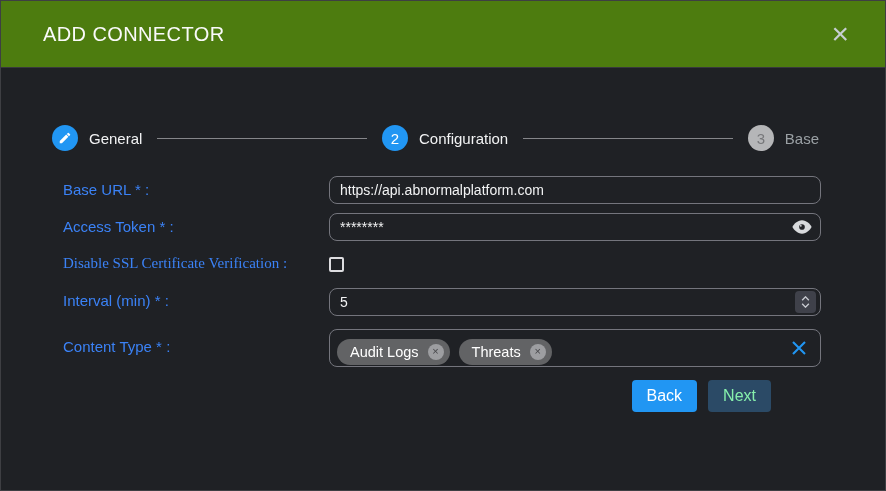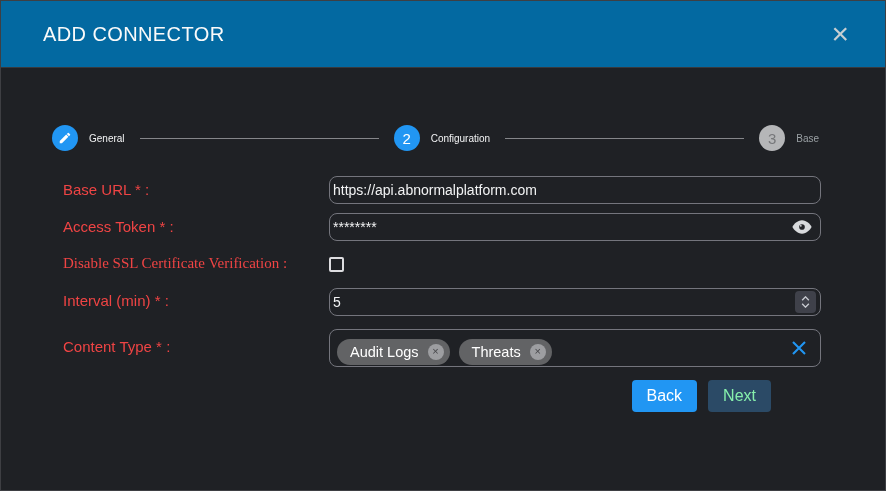--- a/index.html
+++ b/index.html
@@ -9,60 +9,60 @@
   .modal {
     width:886px; height:491px;
     background:#1f2125;
     border:1px solid #3e3f43;
     position:relative;
     overflow:hidden;
   }
 
   
   .header {
-    height:67px; background:#0369a1;
+    height:67px; background:#4d7c0f;
     border-bottom:1px solid #38393d;
     display:flex; align-items:center; justify-content:space-between;
     padding:0 36px 0 42px;
   }
   .title { font-size:20px; color:#fafafa; letter-spacing:0.4px; }
   .close-btn {
     color:#c7ced2; font-size:30px; line-height:26px;
     cursor:pointer; user-select:none; font-weight:300;
   }
 
   
   .stepper { display:flex; align-items:center; margin:57px 66px 0 51px; }
   .step { display:flex; align-items:center; gap:11px; flex:none; cursor:pointer; }
   .step-circle {
     width:26px; height:26px; border-radius:50%;
     display:flex; align-items:center; justify-content:center;
     font-size:15px; flex:none;
   }
   .step-circle.blue { background:#2196f3; color:#ffffff; }
   .step-circle.gray { background:#b5b6b8; color:#76777a; }
-  .step-label { font-size:10px; color:#f2f3f4; }
+  .step-label { font-size:15px; color:#f2f3f4; }
   .step-label.pending { color:#9aa0a4; }
   .step-line { flex:1; height:1px; background:#85868a; margin:0 15px; }
 
   
   .form { margin:25px 64px 0 62px; }
   .form-row { display:flex; align-items:center; margin-bottom:9px; }
   .form-row.top { align-items:flex-start; margin:13px 0 15px;font-family:Liberation Serif, serif; }
   .form-label {
-    width:266px; flex:none; font-size:15px; color:#ef4444;
+    width:266px; flex:none; font-size:15px; color:#3b82f6;
     line-height:1.25; padding-right:30px;
   }
   .control { flex:1; position:relative; }
 
   .text-input {
     width:100%; height:28px;
     background:transparent;
     border:1px solid #74757d; border-radius:8px;
-    color:#f2f3f4; font-size:14px; padding:0 34px 0 3px;
+    color:#f2f3f4; font-size:14px; padding:0 34px 0 10px;
     font-family:inherit; outline:none;
   }
   .text-input.plain { padding-right:10px; }
 
   .eye-btn {
     position:absolute; right:9px; top:50%; transform:translateY(-50%);
     width:20px; height:14px; cursor:pointer; display:flex;
   }
 
   .spinner {

